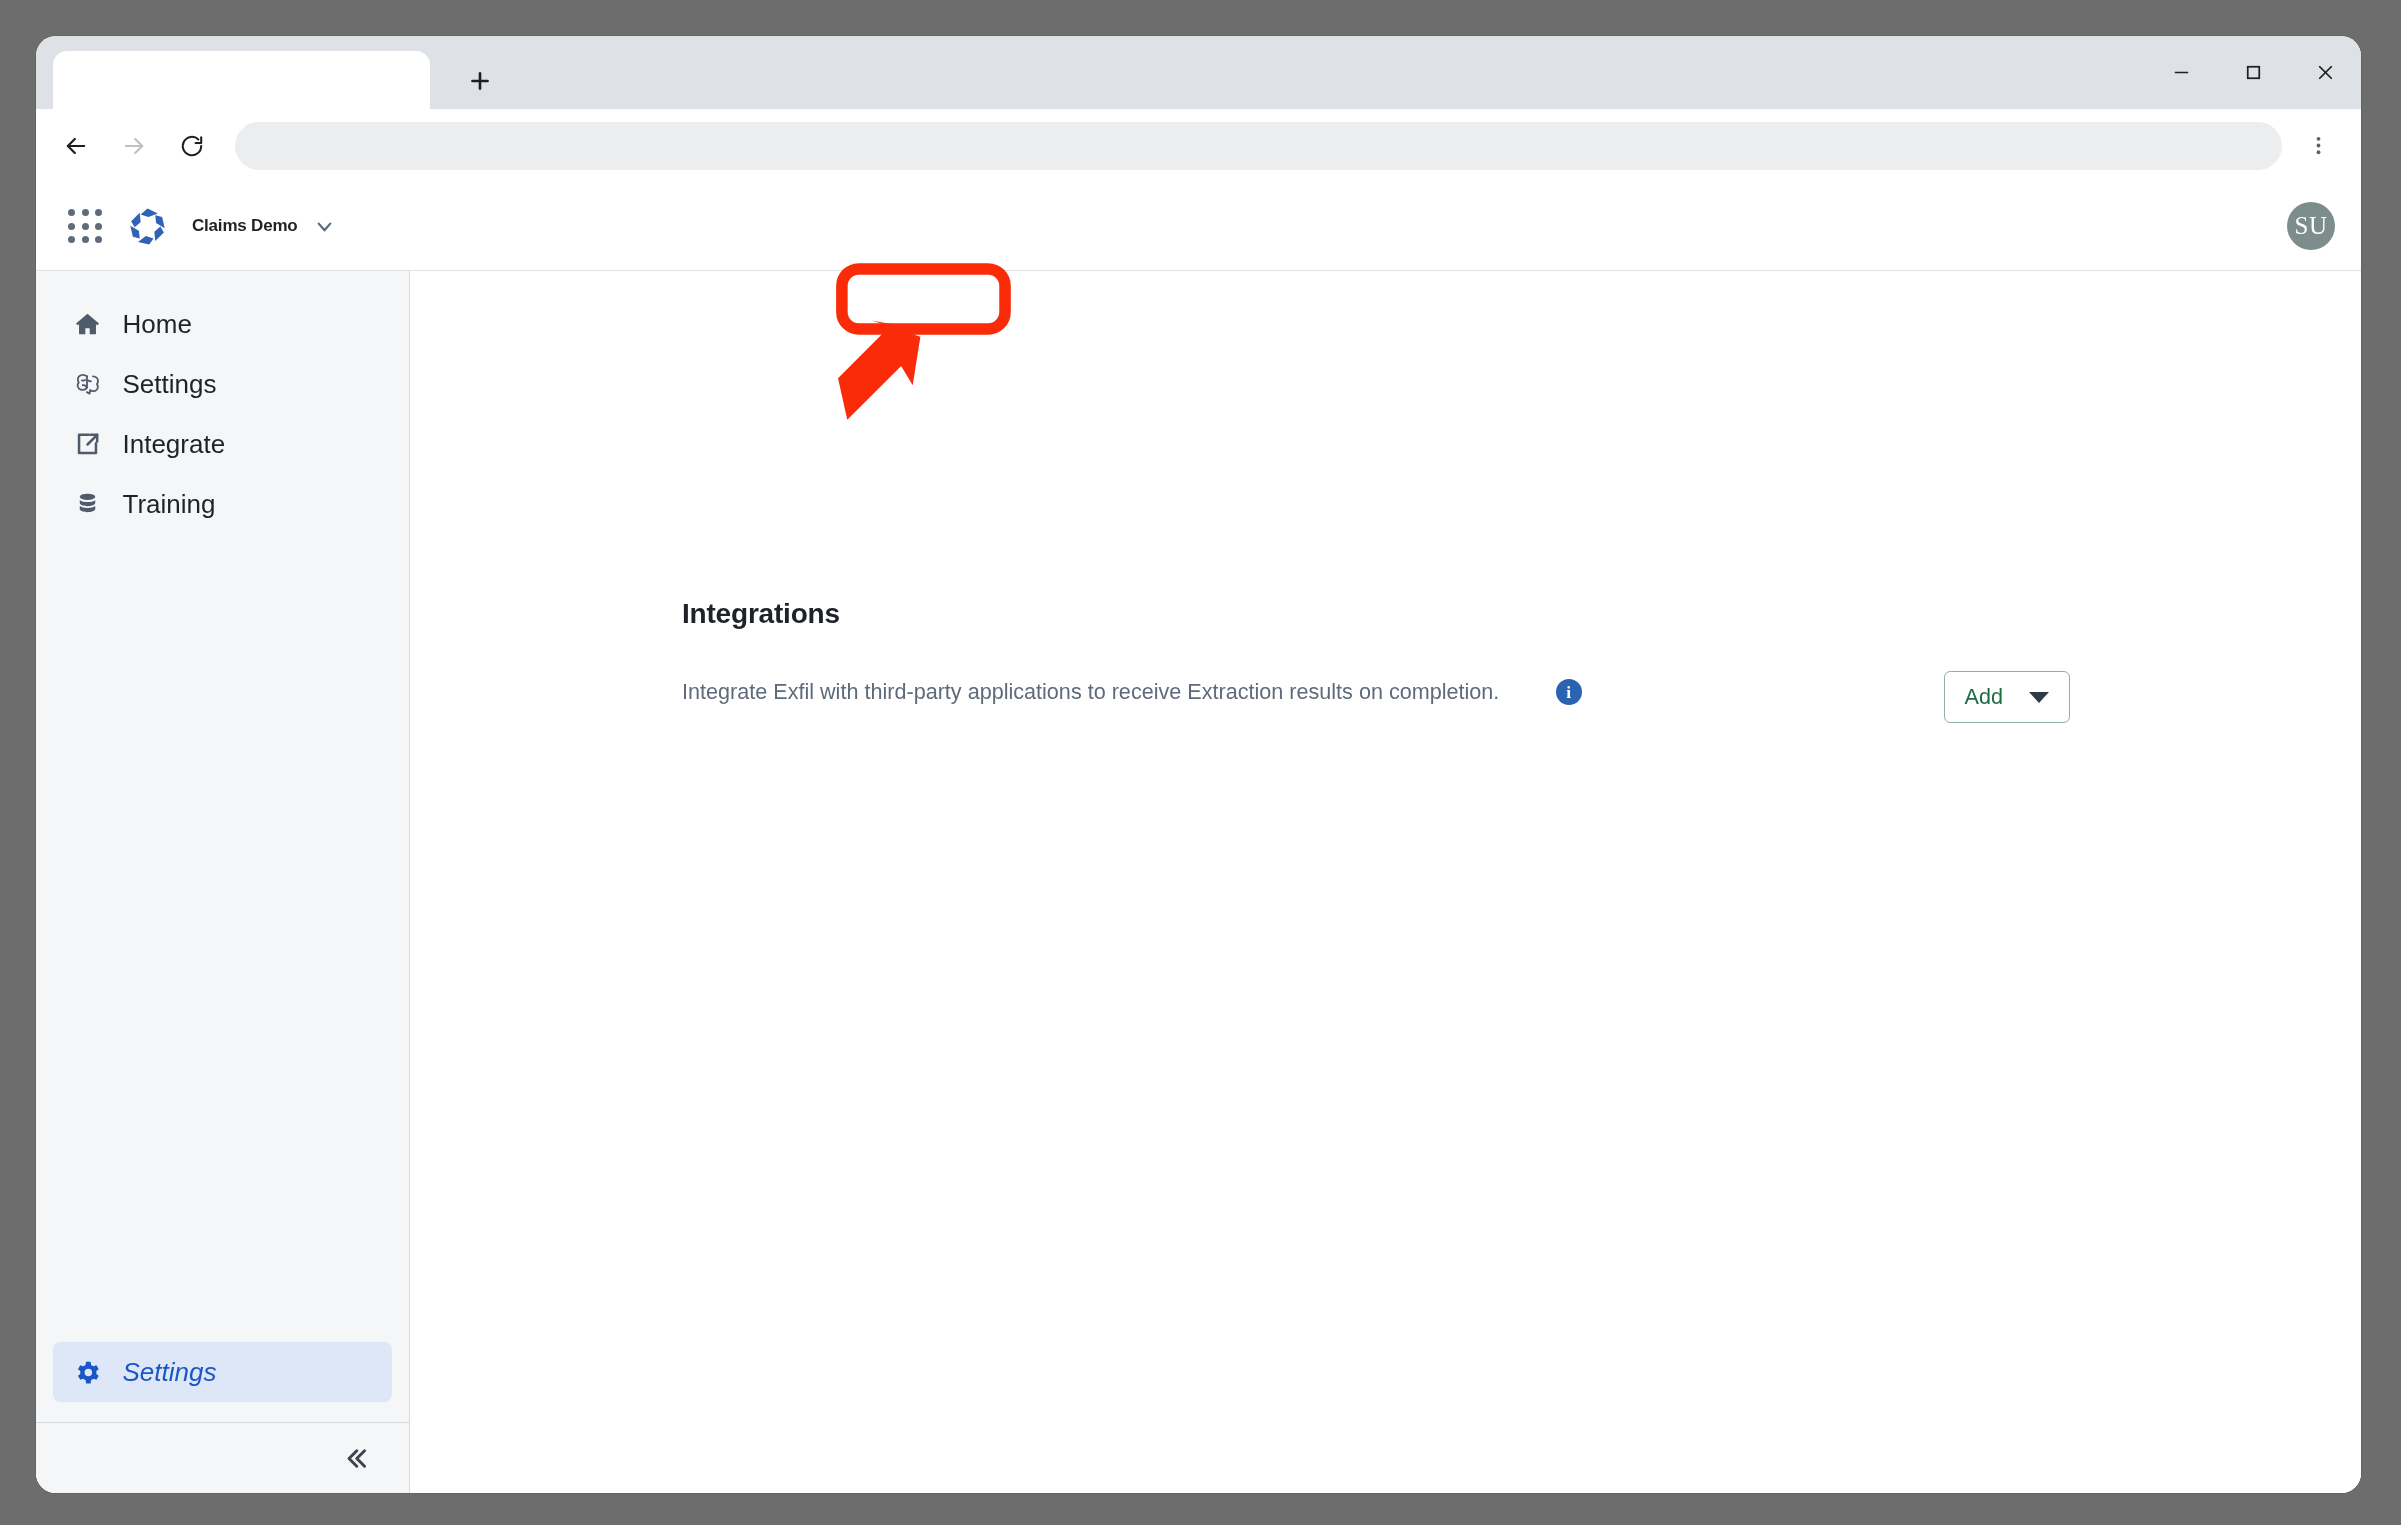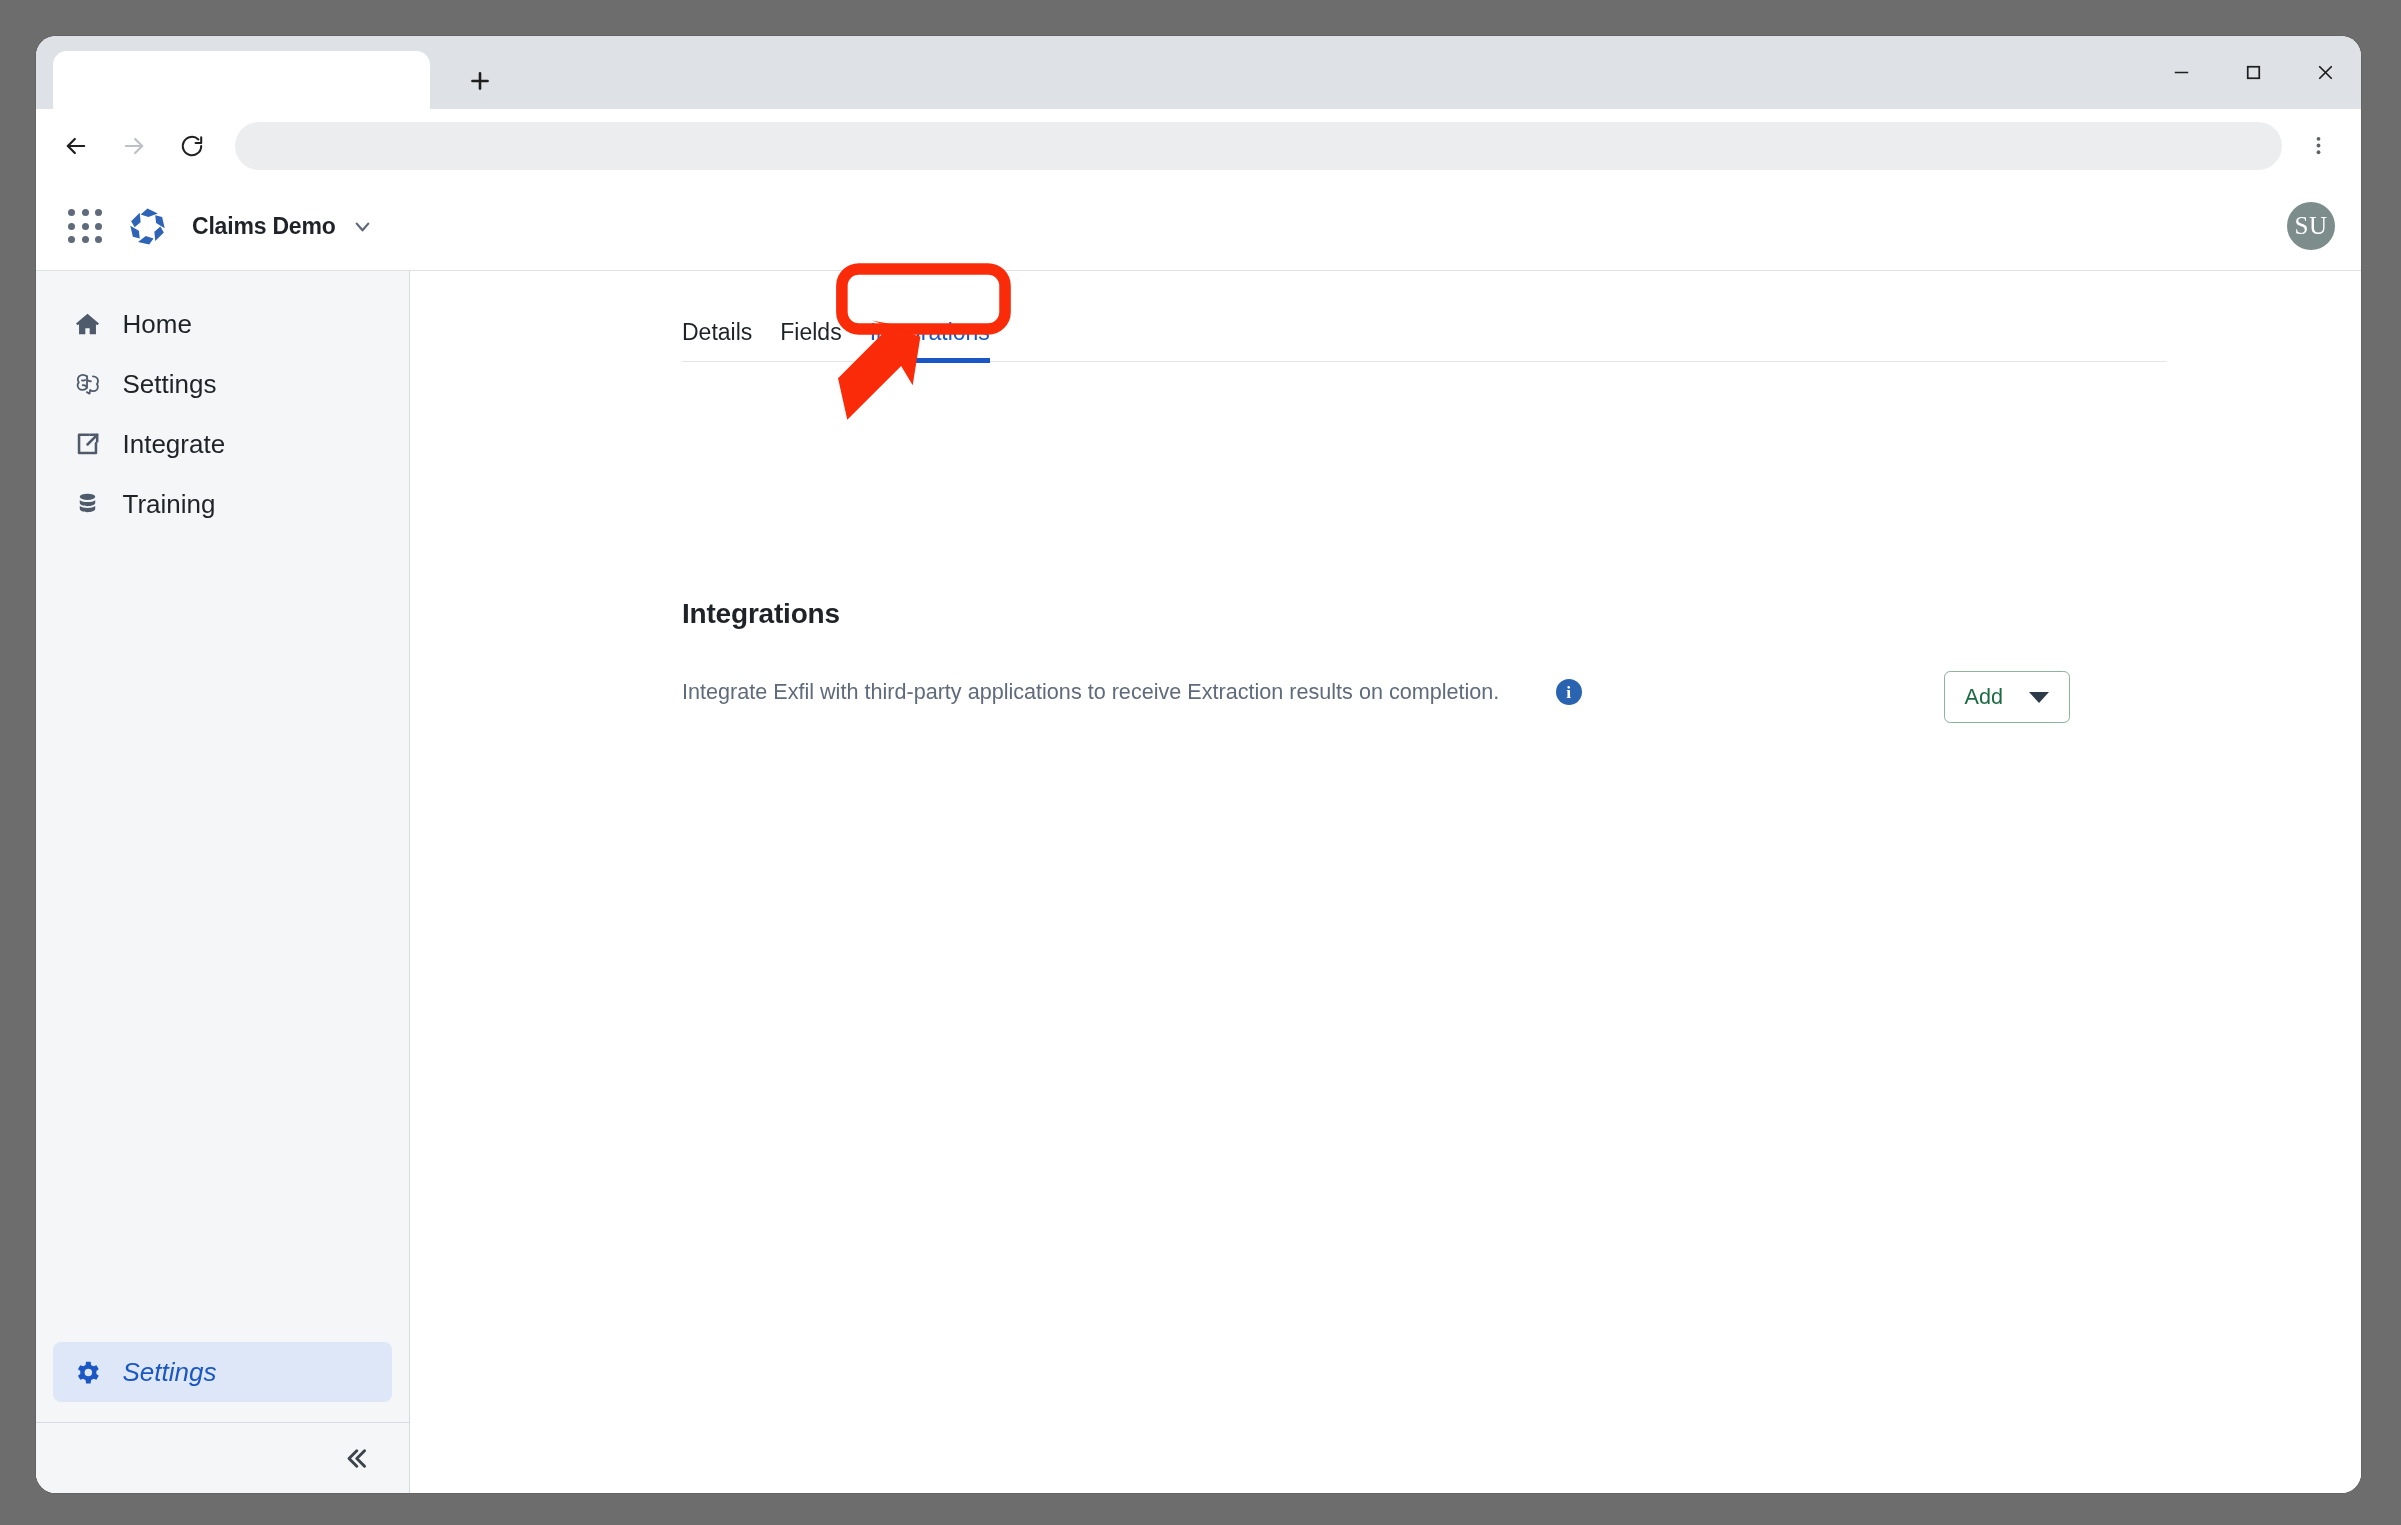--- a/index.html
+++ b/index.html
@@ -118,21 +118,21 @@
     grid-template-columns:repeat(3, 7px);
     grid-template-rows:repeat(3, 7px);
     gap:6.2px;
   }
   .grid-icon .dots i {
     display:block; width:7px; height:7px;
     background:#5f6b7a; border-radius:50%;
   }
   .brand-logo { width:43px; height:43px; margin-right:23px; }
   .brand-name {
-    font-size:23px; font-weight:bold; color:#1f2328;
+    font-size:17px; font-weight:bold; color:#1f2328;
     letter-spacing:-0.2px;
   }
   .brand-caret { margin-left:15.4px; display:flex; align-items:center; color:#5f6b7a; }
   .avatar {
     position:absolute; right:26px; top:50%;
     transform:translateY(-50%);
     width:48px; height:48px; border-radius:50%;
     background:#7d8d8c;
     color:#ffffff;
     display:flex; align-items:center; justify-content:center;
@@ -448,31 +448,20 @@
             <svg width="31" height="31" viewBox="0 0 24 24" fill="none" stroke="currentColor" stroke-width="2.3" stroke-linecap="round" stroke-linejoin="round">
               <polyline points="13 6 7 12 13 18"></polyline>
                 <polyline points="19 6 13 12 19 18"></polyline>
             </svg>
           </div>
         </div>
       </div>
 
       <div class="content">
 
-        <div class="tabs">
-          <div class="ctab">
-            <span>Details</span>
-          </div>
-          <div class="ctab">
-            <span>Fields</span>
-          </div>
-          <div class="ctab active">
-            <span>Integrations</span>
-          </div>
-        </div>
 
         <div class="section-title">Integrations</div>
 
         <div class="section-desc">
           <span>Integrate Exfil with third-party applications to receive Extraction results on completion.</span>
           <span class="info-icon">i</span>
         </div>
 
         <div class="add-btn">
           <span>Add</span>

